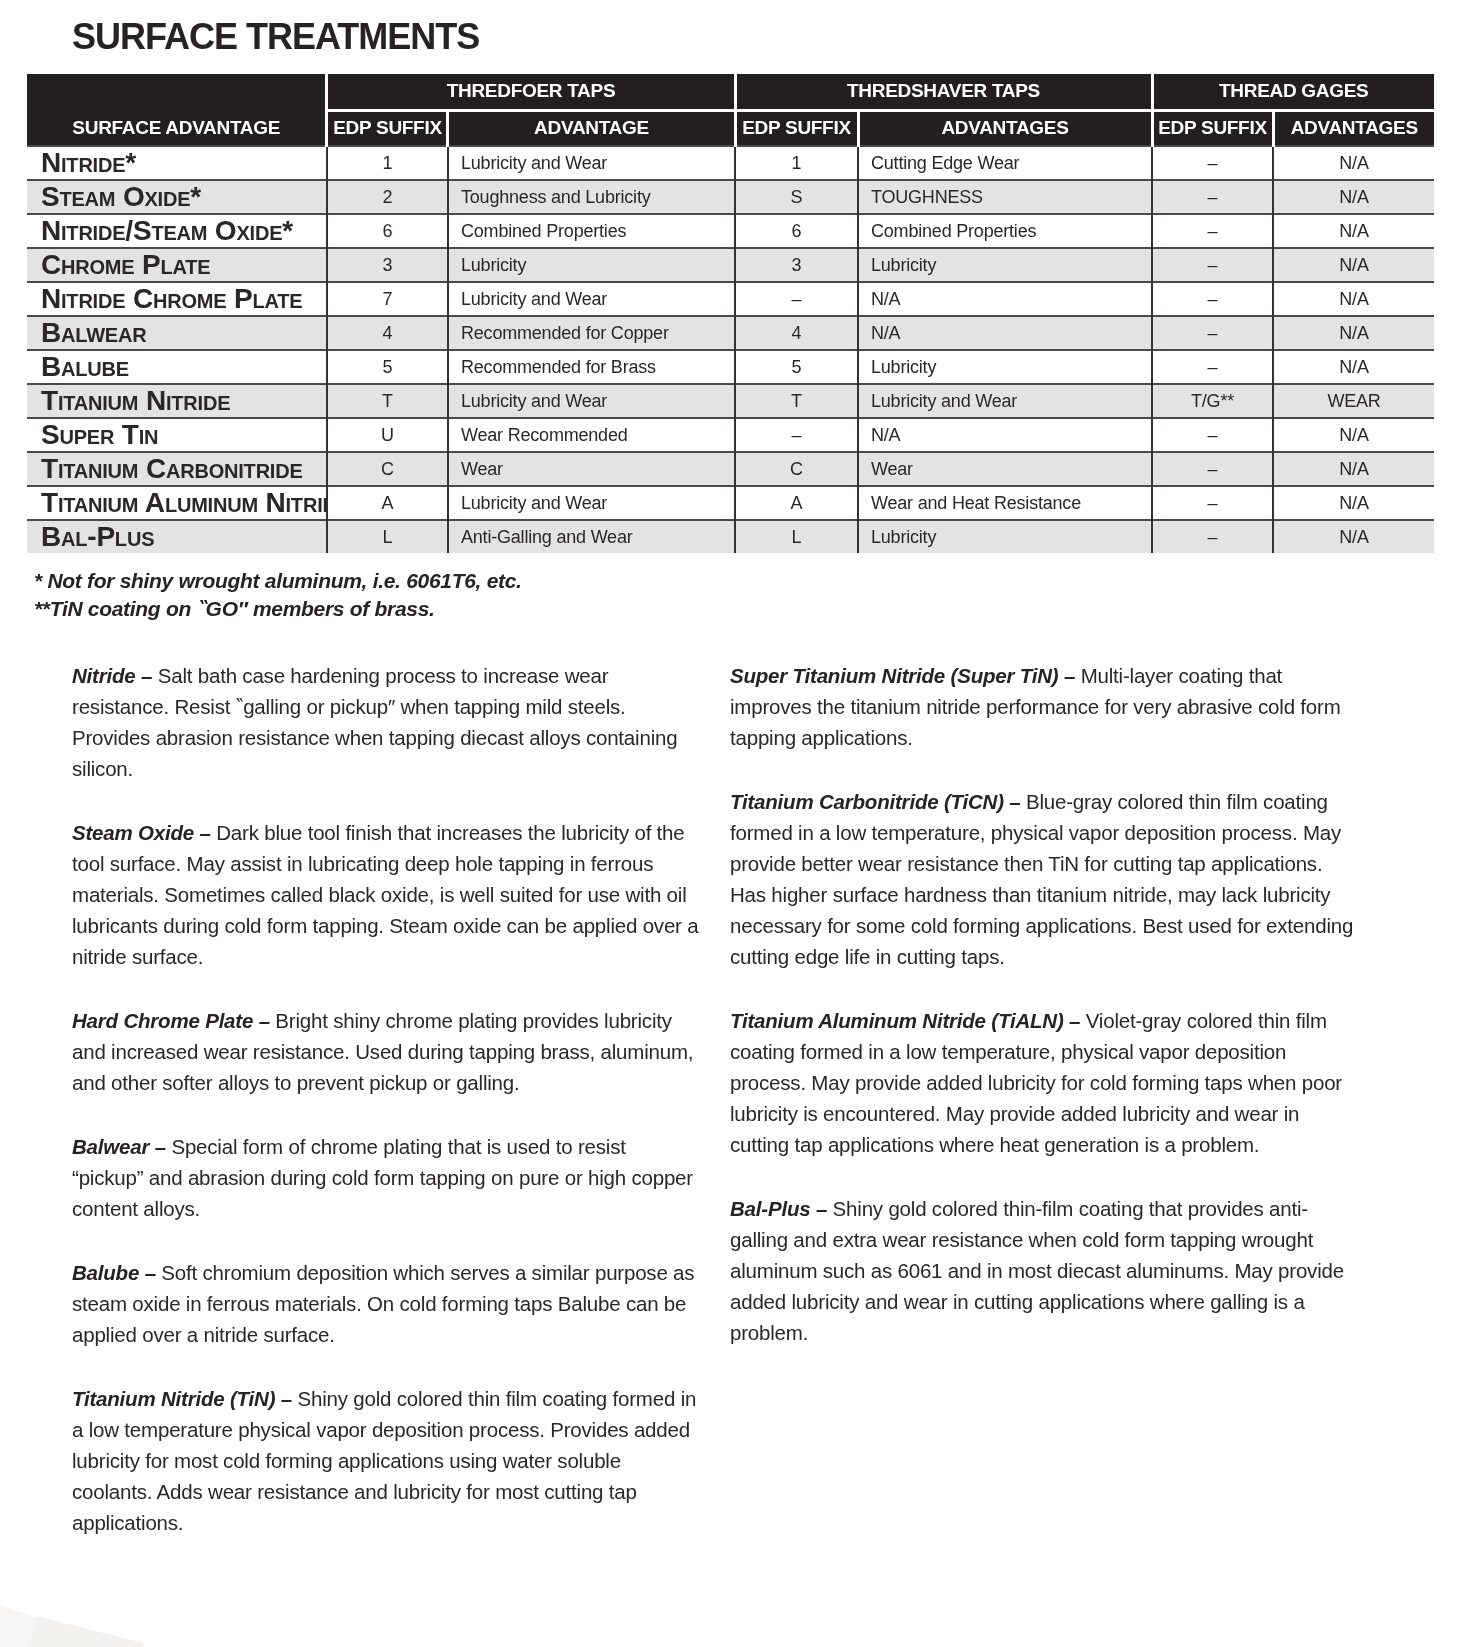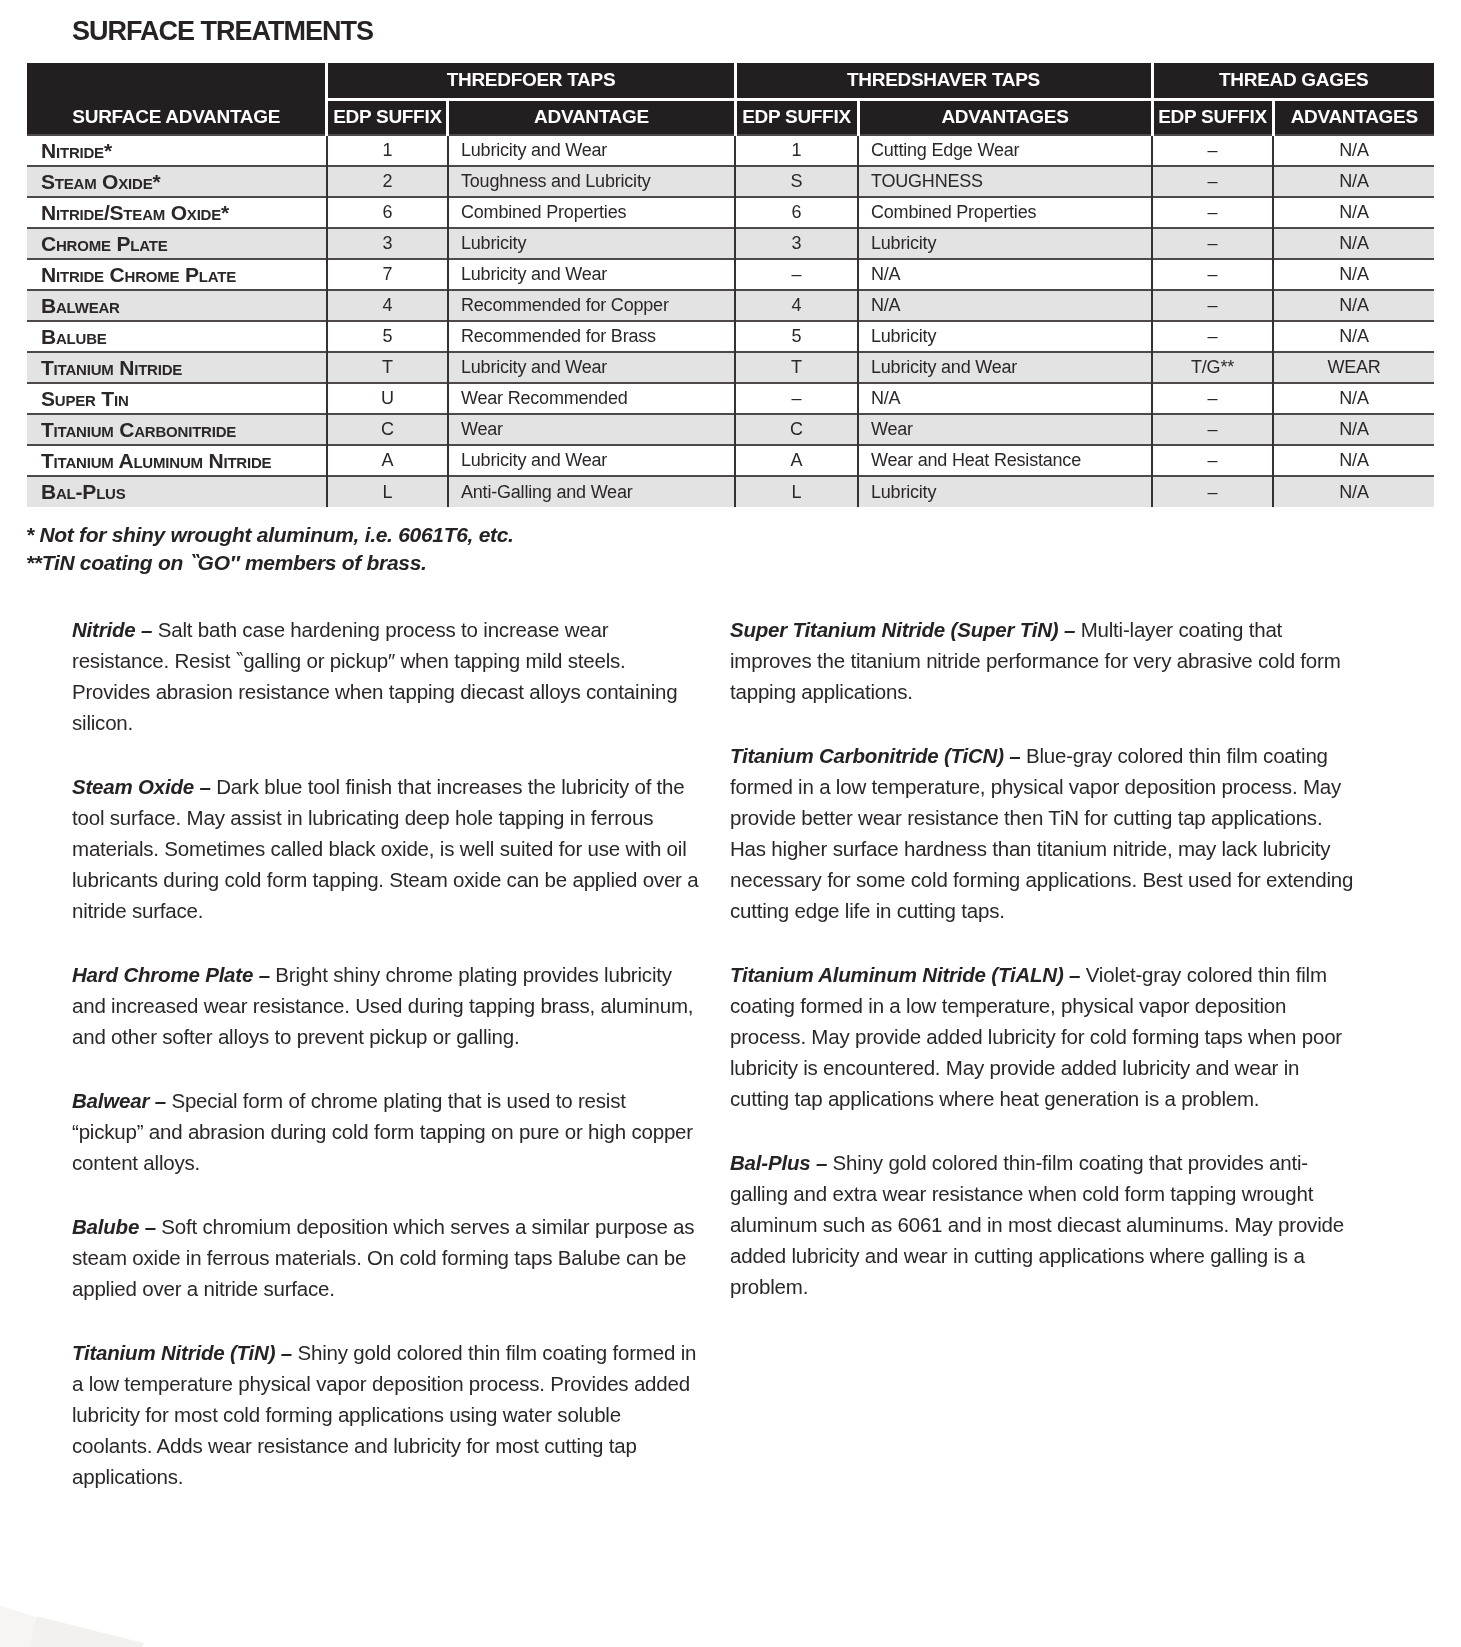--- a/index.html
+++ b/index.html
@@ -14,21 +14,21 @@
   body{
     width:1461px;height:1647px;
     background:#ffffff;
     font-family:"Liberation Sans","DejaVu Sans",sans-serif;
     color:var(--ink);
     position:relative;
     overflow:hidden;
   }
   .page-title{
     margin:16px 0 13px 72px;
-    font-size:27px;
+    font-size:36px;
     font-weight:bold;
     letter-spacing:-1px;
     color:#272324;
   }
   table.treatments{
     table-layout:fixed;
     border-collapse:collapse;
     width:1407px;
     margin:16px auto;
   }
@@ -55,29 +55,29 @@
     color:var(--ink);
     background:#ffffff;
     overflow:hidden;
     white-space:nowrap;
   }
   tbody tr.alt td{background:var(--row-alt-bg);}
   tbody td + td{border-left:2px solid var(--cell-line);}
   td.col-treatment{
     font-weight:bold;
     font-variant:small-caps;
-    font-size:21px;
+    font-size:28px;
     padding-left:14px;
     text-align:left;
   }
   td.col-suffix{text-align:center;}
   td.col-adv{text-align:left;padding-left:12px;}
   td.col-center{text-align:center;padding-left:0;}
   .footnotes{
-    margin:12px 0 0 26px;
+    margin:12px 0 0 34px;
     font-style:italic;
     font-weight:bold;
     font-size:21px;
     letter-spacing:-0.3px;
     color:#272324;
   }
   .footnotes p{margin:0 0 4px 0;}
   .descriptions{
     display:flex;
     margin-top:39px;

